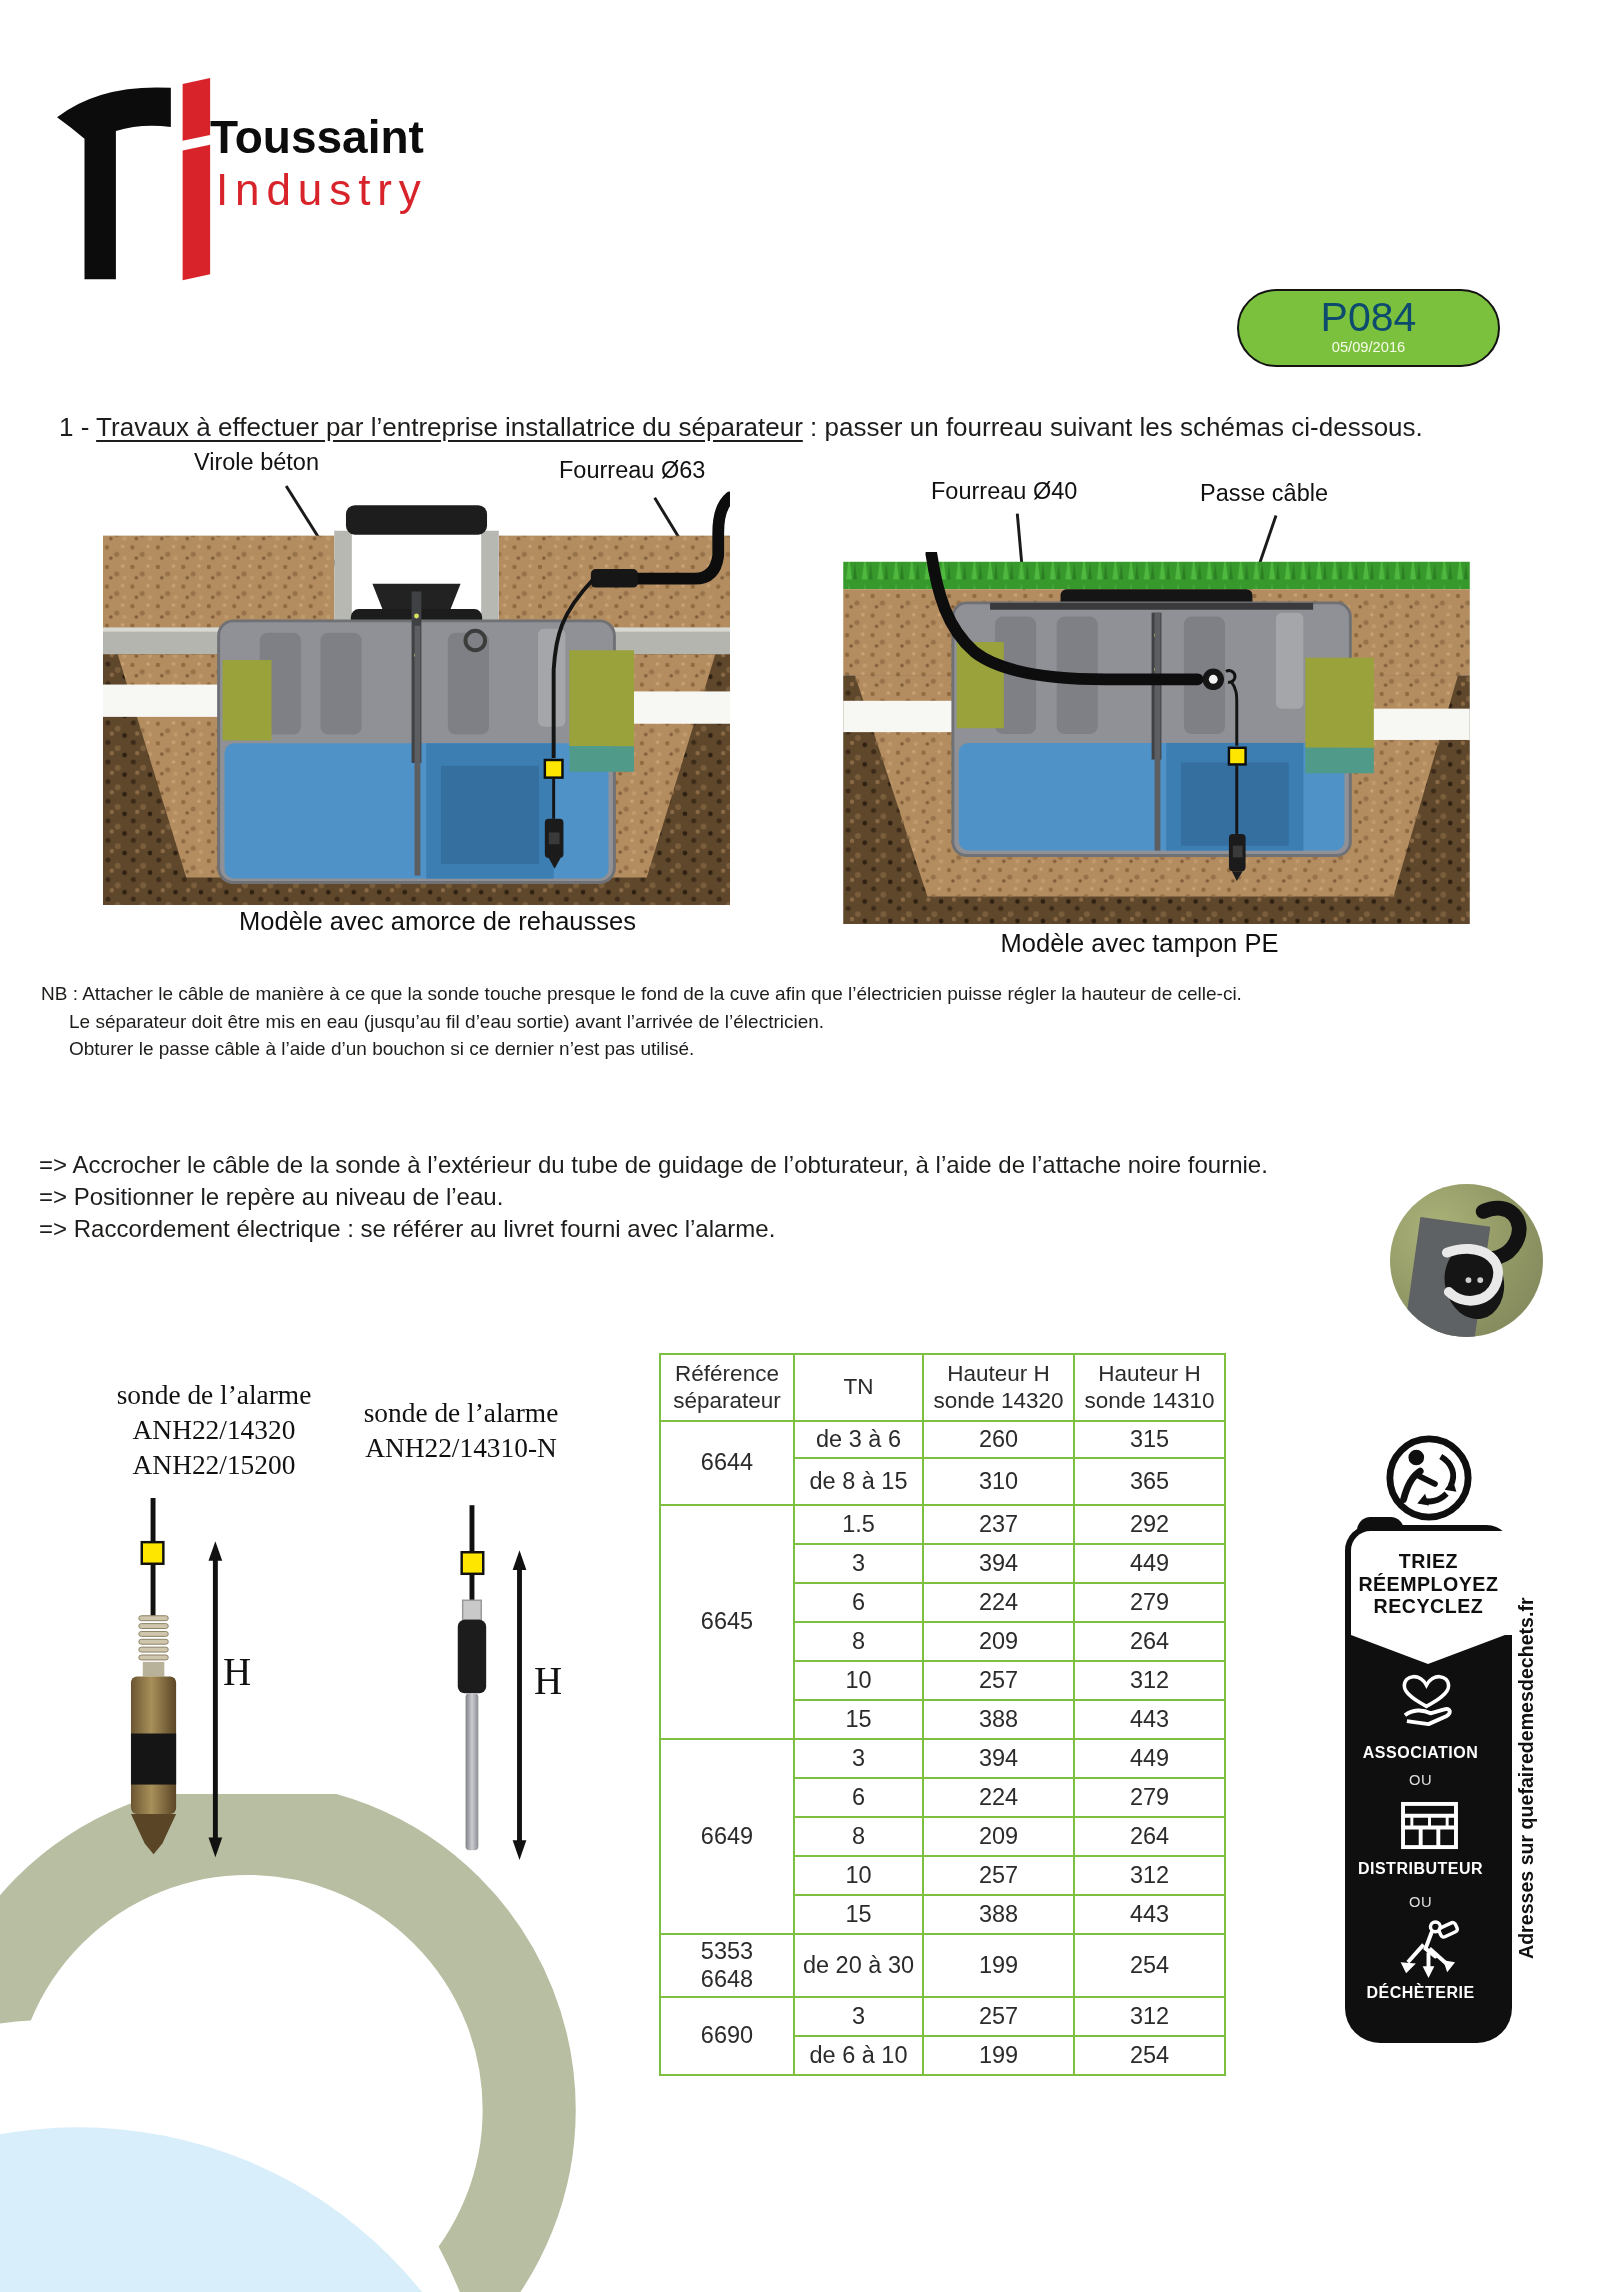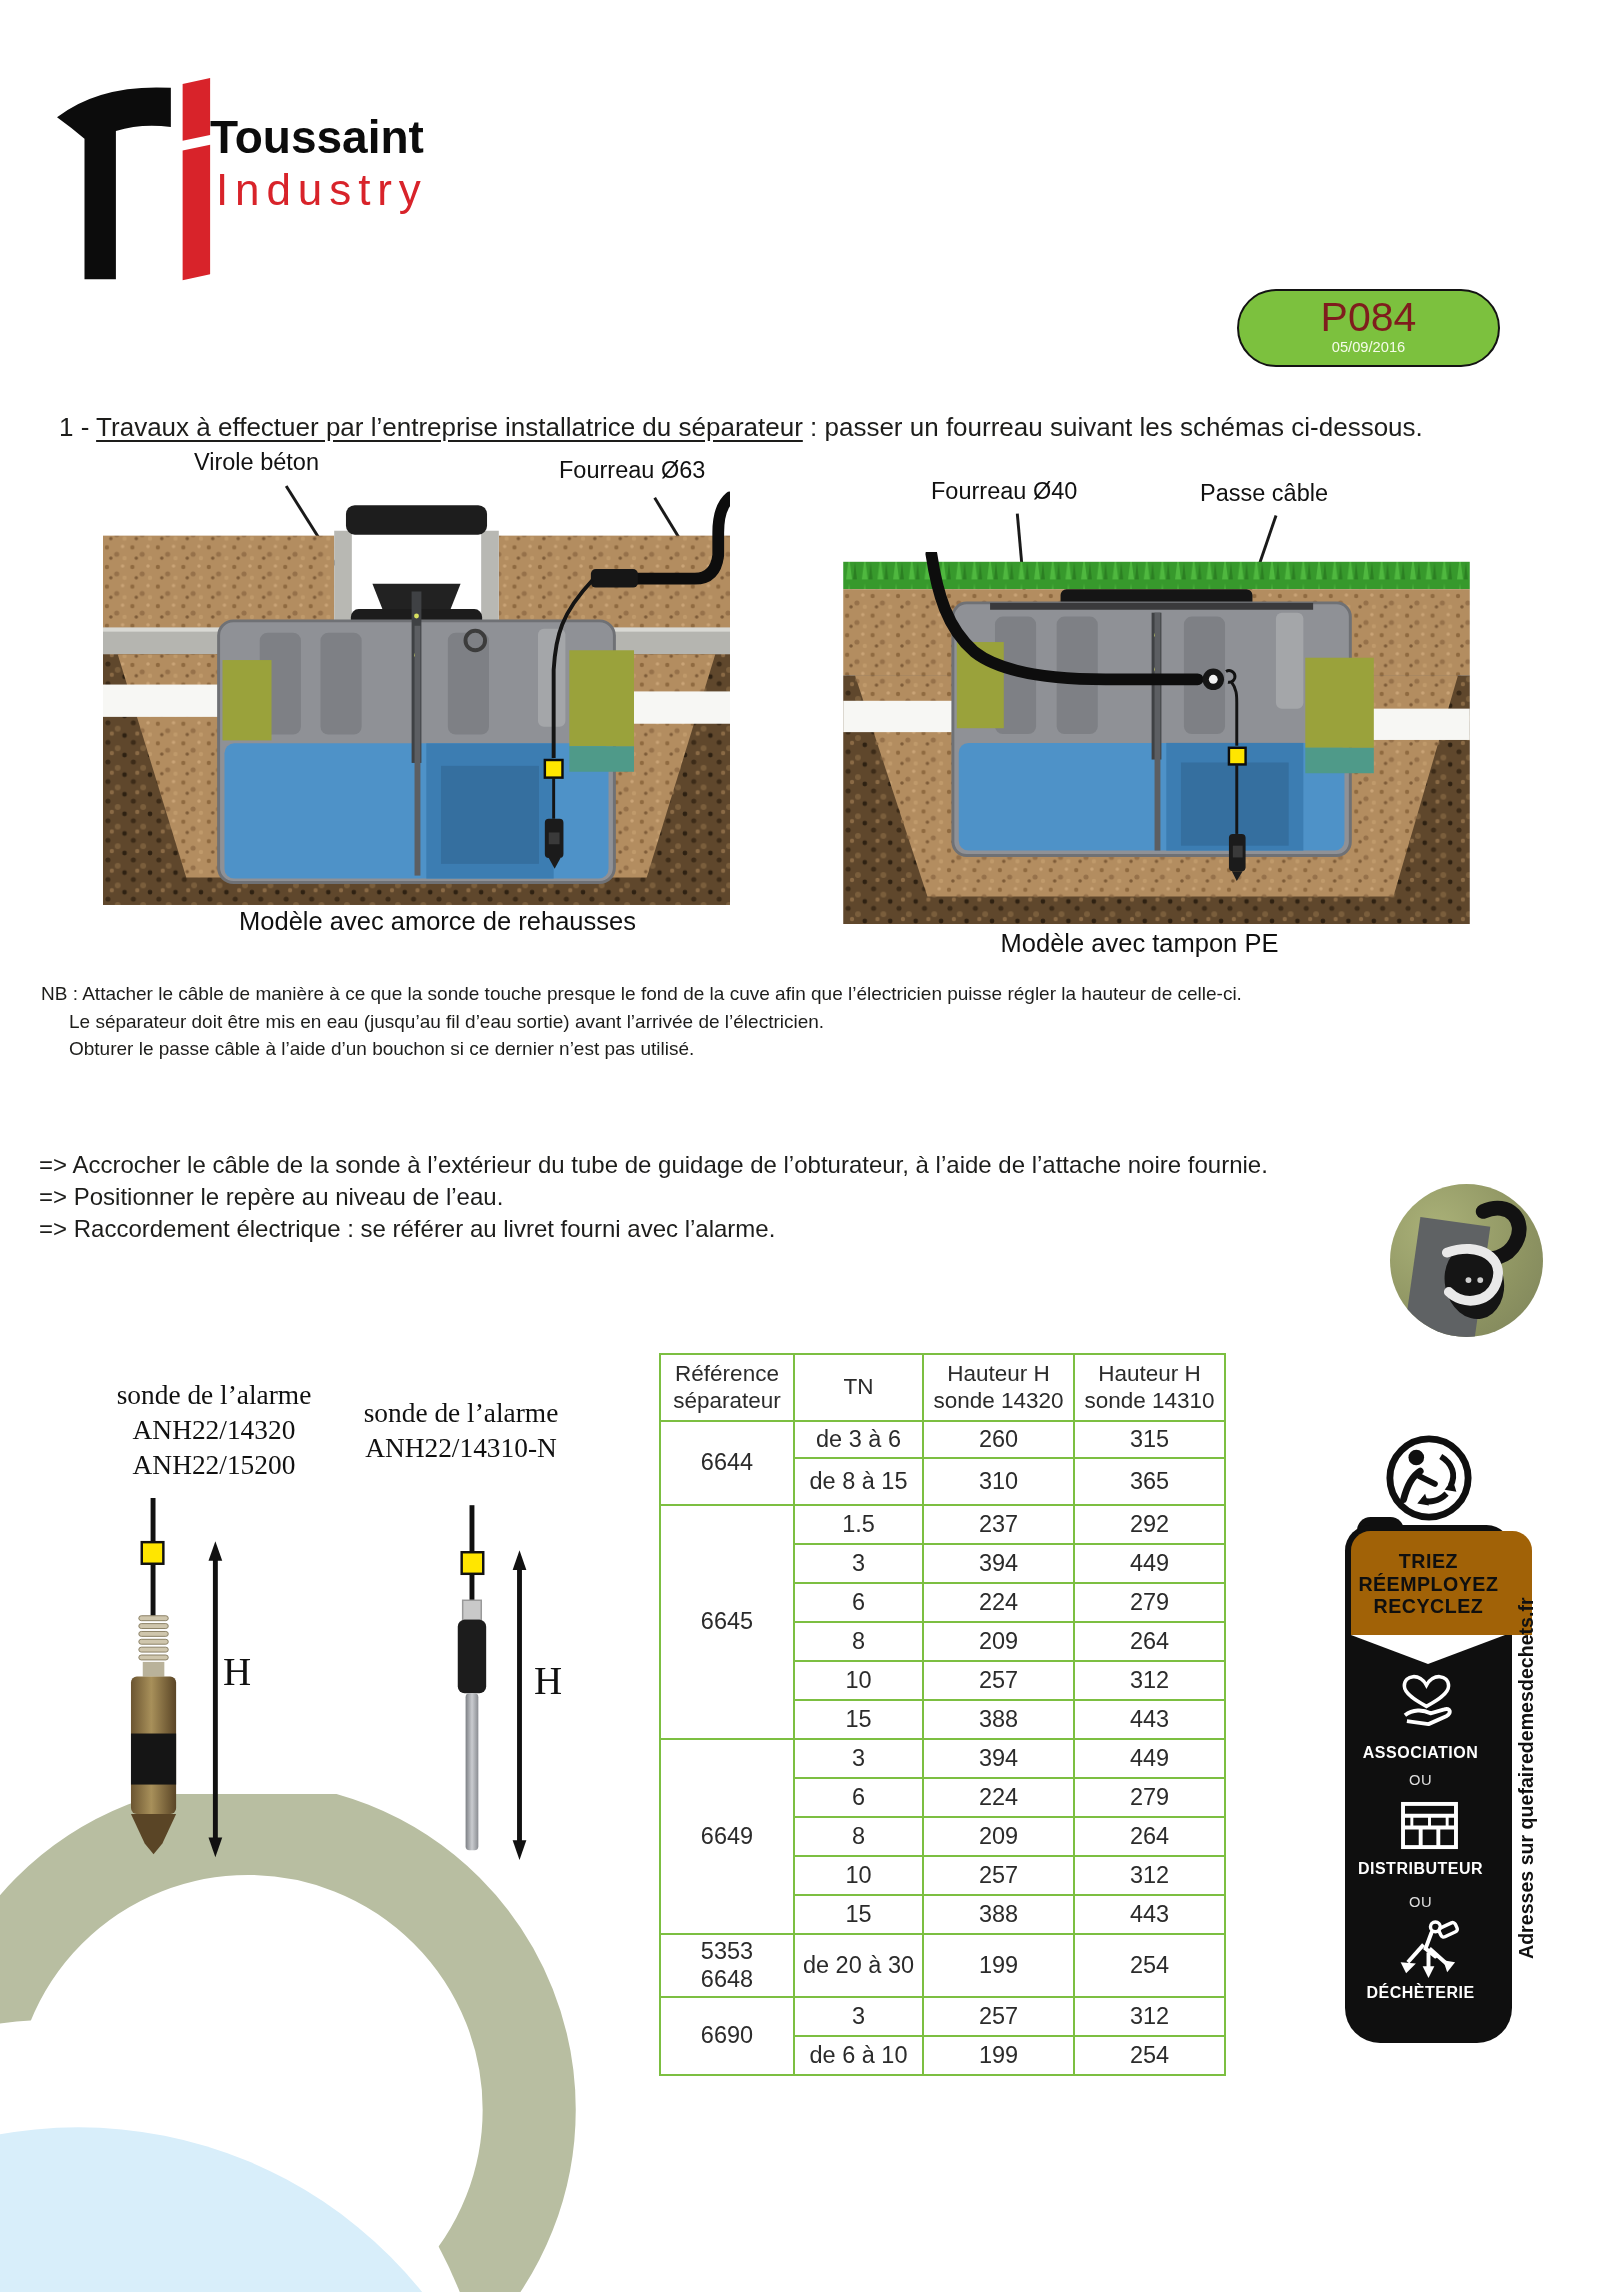--- a/index.html
+++ b/index.html
@@ -6,21 +6,21 @@
   .page{position:relative;width:1621px;height:2293px;background:#ffffff;overflow:hidden;
         font-family:"Liberation Sans",sans-serif;color:#1d1d1b;}
   .abs{position:absolute;}
   
   .brand-top{position:absolute;left:210px;top:110px;font-size:46px;font-weight:800;letter-spacing:0px;color:#0c0c0c;}
   .brand-bottom{position:absolute;left:216px;top:165px;font-size:44px;font-weight:300;letter-spacing:6.9px;color:#d8232a;}
   .title-block{position:absolute;left:670px;top:100px;width:588px;font-size:26px;line-height:30px;color:#262626;}
   .title-block .l0{padding-left:15.7px;}
   .doc-badge{position:absolute;left:1237px;top:289px;width:263px;height:78px;background:#7cc13e;
              border:2.9px solid #131313;border-radius:41px;text-align:center;box-sizing:border-box;}
-  .doc-badge .code{margin-top:4.9px;font-size:41px;color:#7f1d1d;line-height:43px;}
+  .doc-badge .code{margin-top:4.9px;font-size:41px;color:#0c4a6e;line-height:43px;}
   .doc-badge .date{font-size:14.7px;color:#f4fbe9;line-height:16.7px;}
   
   .sec-head{position:absolute;left:59px;font-size:26px;color:#1d1d1b;}
   .sec-head u{text-underline-offset:3.9px;}
   
   .dlabel{position:absolute;font-size:23.5px;color:#111;white-space:nowrap;}
   .dcaption{position:absolute;width:627px;text-align:center;font-size:25.5px;color:#111;}
   
   .nb{position:absolute;font-size:19px;color:#1d1d1b;white-space:nowrap;}
   
@@ -37,21 +37,21 @@
   
   table.htable{position:absolute;left:659px;top:1353px;border-collapse:collapse;table-layout:fixed;
                font-size:23.5px;color:#2b2b2b;}
   table.htable th,table.htable td{border:2.9px solid #7cbf41;text-align:center;vertical-align:middle;
                padding:0 3.9px;background:#fff;}
   table.htable th{font-weight:400;font-size:22.5px;line-height:26.5px;white-space:pre-line;height:65px;}
   table.htable td.ref{white-space:pre-line;line-height:27.4px;}
   
   .banner{position:absolute;left:1345px;top:1525px;width:167px;height:518px;background:#0f0f0f;
           border-radius:25.5px 25.5px 35px 35px;}
-  .sort-card{position:absolute;left:5.9px;top:5.9px;width:181px;height:104px;background:#a16207;border-radius:19.6px 19.6px 0 0;}
+  .sort-card{position:absolute;left:5.9px;top:5.9px;width:181px;height:104px;background:#ffffff;border-radius:19.6px 19.6px 0 0;}
   .sort-chevron{position:absolute;left:5.9px;top:110px;width:0;height:0;
                 border-left:77px solid transparent;border-right:77px solid transparent;border-top:29px solid #ffffff;}
   .sort-lines{position:absolute;left:0;top:19.6px;width:155px;text-align:center;font-size:19.6px;font-weight:800;
               line-height:22.5px;letter-spacing:0.5px;color:#0f0f0f;}
   .fr-pill{position:absolute;left:1357px;top:1517px;width:47px;height:26.5px;background:#0f0f0f;border-radius:13.7px;
            color:#fff;font-size:14.7px;font-weight:700;text-align:center;line-height:26.5px;box-shadow:0 0 0 2.9px #fff;}
   .opt{position:absolute;width:151px;text-align:center;color:#ffffff;font-weight:700;letter-spacing:0.5px;}
   .opt.ou{font-weight:400;color:#e0e0e0;}
   .vertical-note{position:absolute;left:1515px;top:1498px;height:561px;width:29px;
                  writing-mode:vertical-rl;transform:rotate(180deg);font-size:19.6px;font-weight:700;color:#111;

